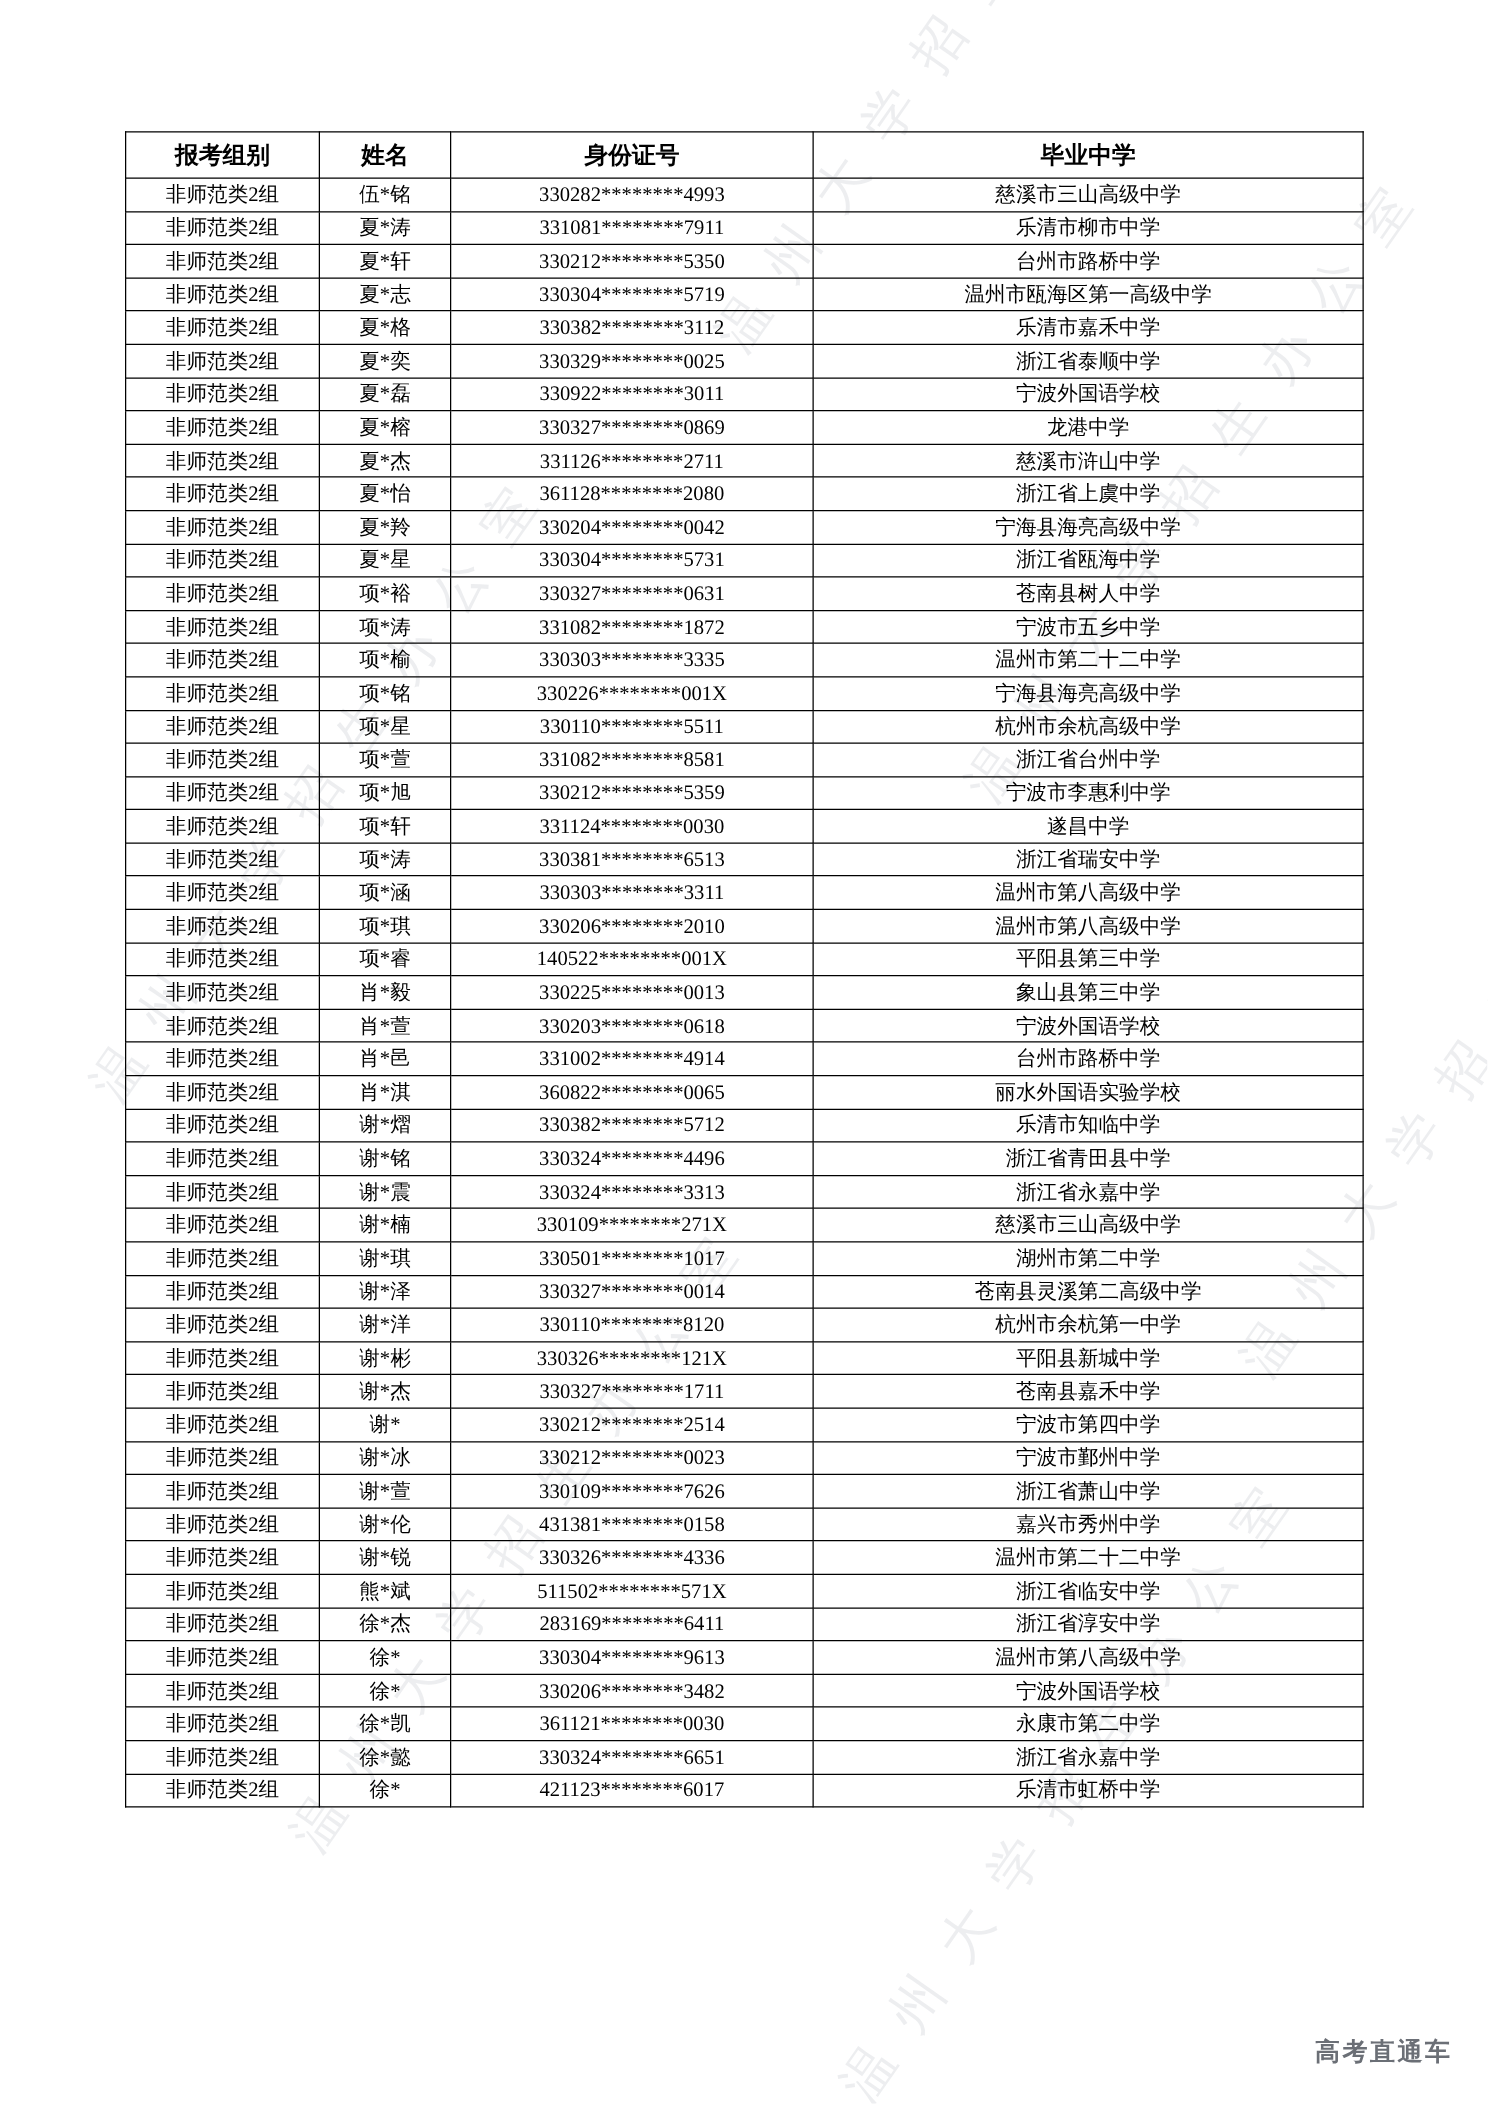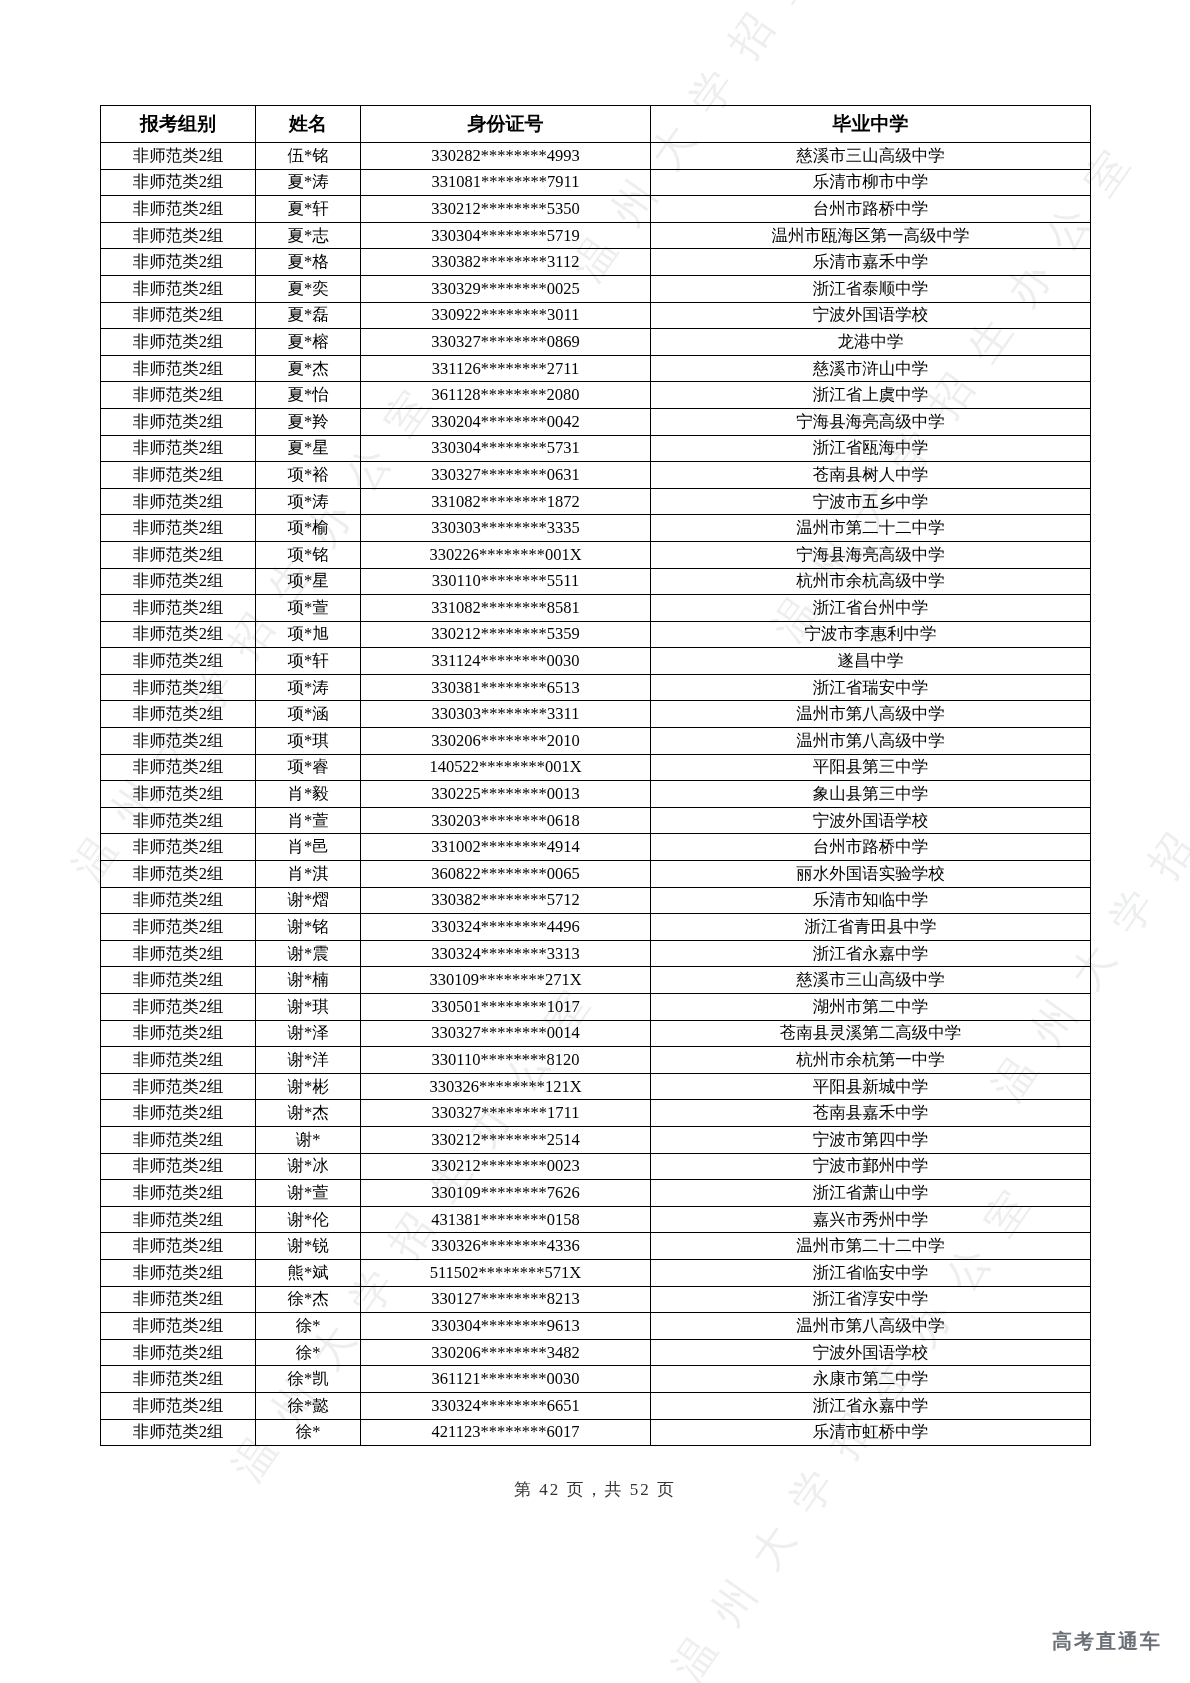--- a/index.html
+++ b/index.html
@@ -361,21 +361,21 @@
         </tr>
         <tr>
           <td>非师范类2组</td>
           <td>熊*斌</td>
           <td>511502********571X</td>
           <td>浙江省临安中学</td>
         </tr>
         <tr>
           <td>非师范类2组</td>
           <td>徐*杰</td>
-          <td>330127********8213</td>
+          <td>283169********6411</td>
           <td>浙江省淳安中学</td>
         </tr>
         <tr>
           <td>非师范类2组</td>
           <td>徐*</td>
           <td>330304********9613</td>
           <td>温州市第八高级中学</td>
         </tr>
         <tr>
           <td>非师范类2组</td>
@@ -397,17 +397,16 @@
         </tr>
         <tr>
           <td>非师范类2组</td>
           <td>徐*</td>
           <td>421123********6017</td>
           <td>乐清市虹桥中学</td>
         </tr>
       </tbody>
   </table>
 
-  <div class="footer">第 42 页，共 52 页</div>
 
   <div class="brand">高考直通车</div>
 
 </div>
 
 </body></html>

